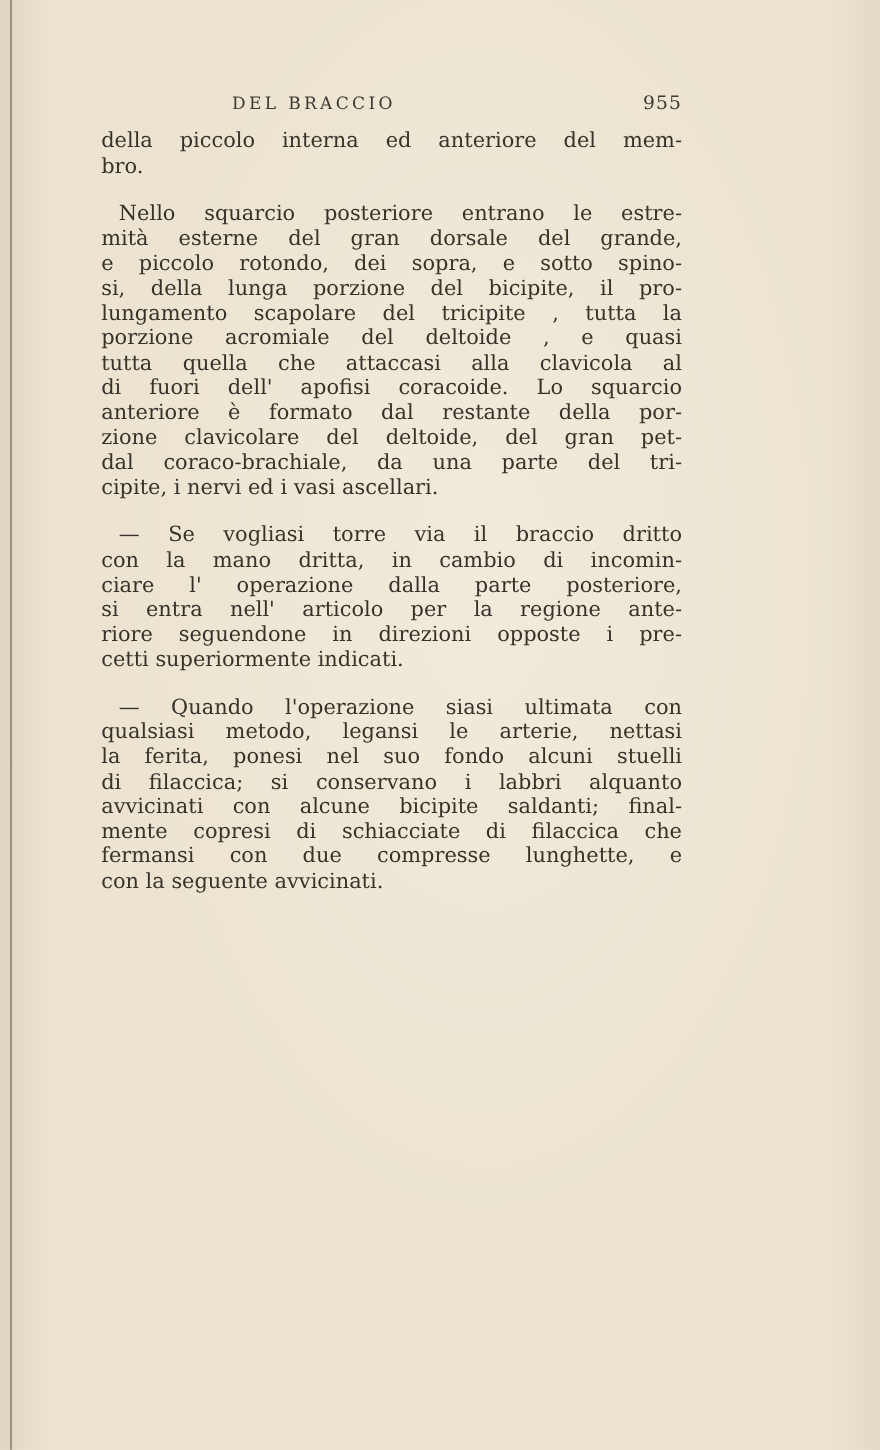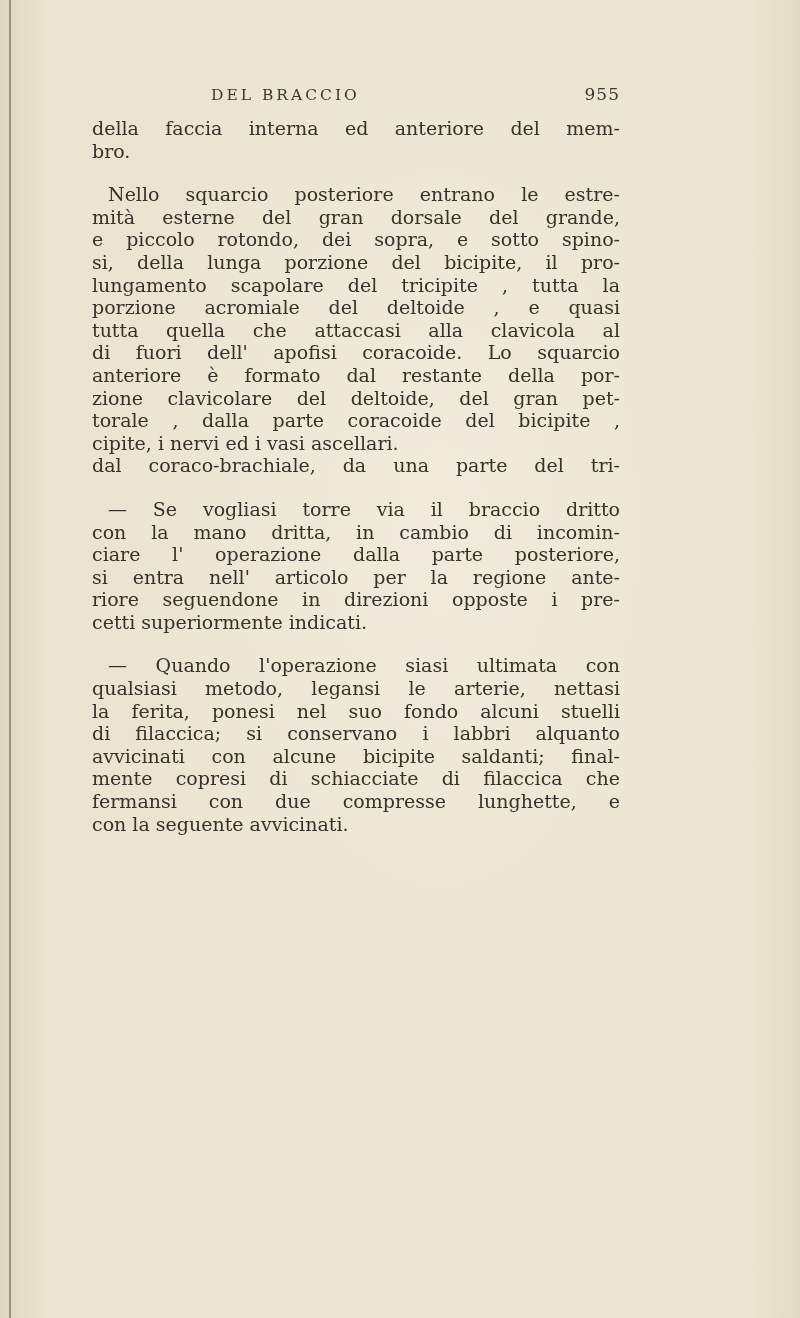--- a/index.html
+++ b/index.html
@@ -78,37 +78,36 @@
 <div class="page">
   <div class="page-edge-line"></div>
 
   <div class="text-block">
     <div class="running-head">
       <span class="head-title">DEL BRACCIO</span>
       <span class="head-num">955</span>
     </div>
     <div id="body-text">
         <div class="para">
-          <div class="line">della faccia interna ed anteriore del mem-</div>
+          <div class="line">della piccolo interna ed anteriore del mem-</div>
           <div class="line last">bro.</div>
         </div>
         <div class="para indent">
           <div class="line">Nello squarcio posteriore entrano le estre-</div>
           <div class="line">mità esterne del gran dorsale del grande,</div>
           <div class="line">e piccolo rotondo, dei sopra, e sotto spino-</div>
           <div class="line">si, della lunga porzione del bicipite, il pro-</div>
           <div class="line">lungamento scapolare del tricipite , tutta la</div>
           <div class="line">porzione acromiale del deltoide , e quasi</div>
           <div class="line">tutta quella che attaccasi alla clavicola al</div>
           <div class="line">di fuori dell' apofisi coracoide. Lo squarcio</div>
           <div class="line">anteriore è formato dal restante della por-</div>
           <div class="line">zione clavicolare del deltoide, del gran pet-</div>
-          <div class="line">torale , dalla parte coracoide del bicipite ,</div>
+          <div class="line">dal coraco-brachiale, da una parte del tri-</div>
           <div class="line last">cipite, i nervi ed i vasi ascellari.</div>
-          <div class="line">dal coraco-brachiale, da una parte del tri-</div>
         </div>
         <div class="para indent">
           <div class="line">— Se vogliasi torre via il braccio dritto</div>
           <div class="line">con la mano dritta, in cambio di incomin-</div>
           <div class="line">ciare l' operazione dalla parte posteriore,</div>
           <div class="line">si entra nell' articolo per la regione ante-</div>
           <div class="line">riore seguendone in direzioni opposte i pre-</div>
           <div class="line last">cetti superiormente indicati.</div>
         </div>
         <div class="para indent">

